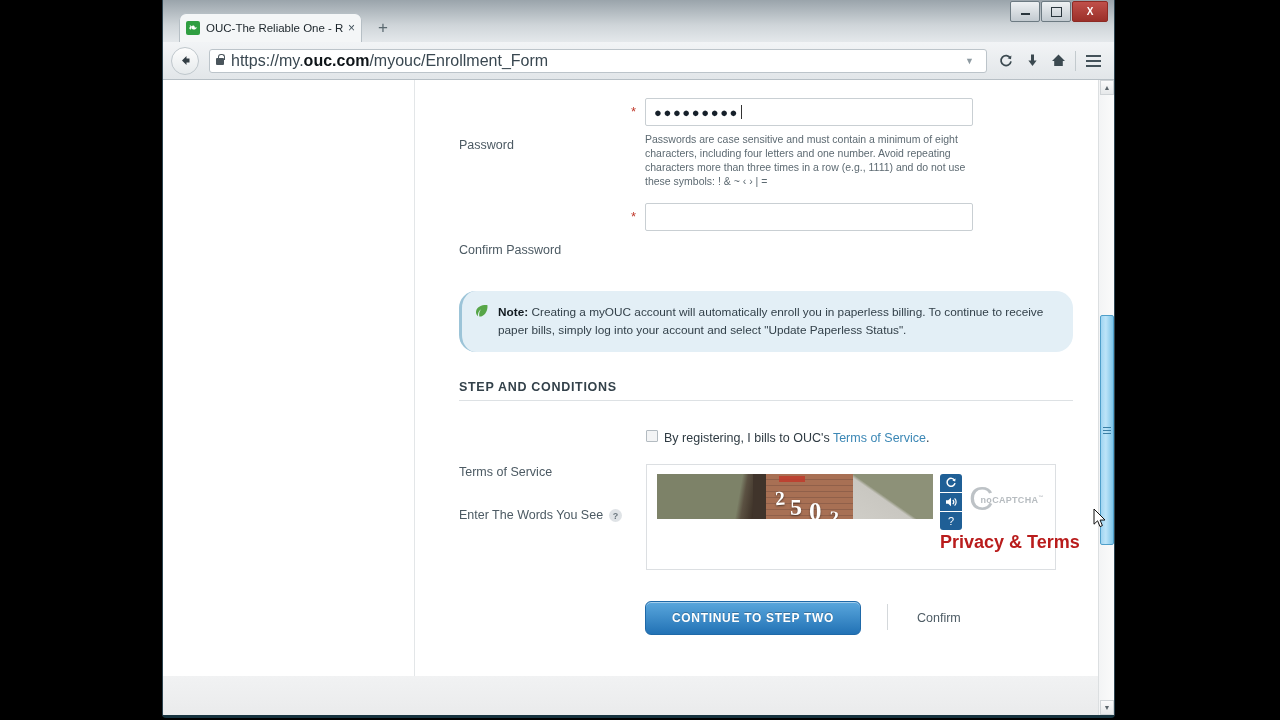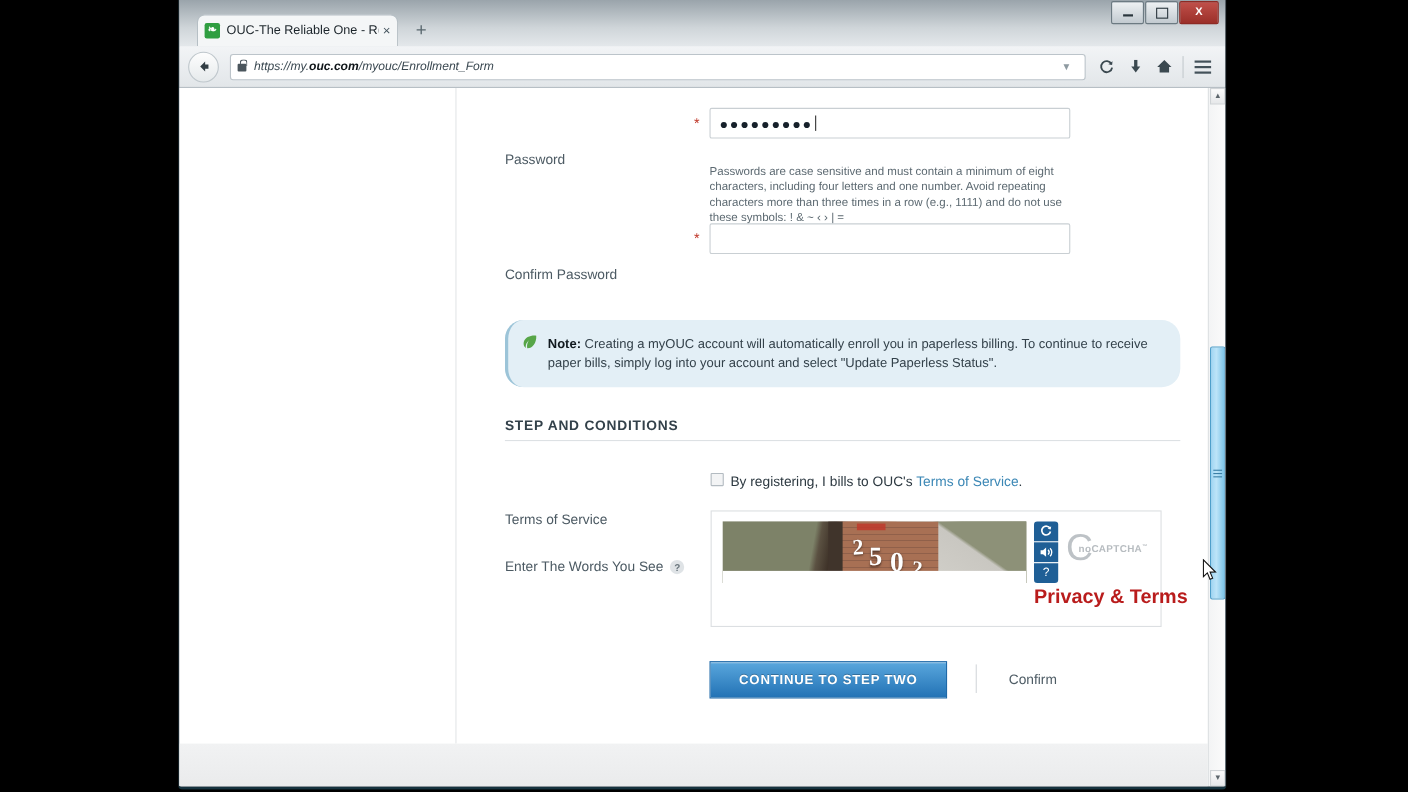--- a/index.html
+++ b/index.html
@@ -79,21 +79,21 @@
     display:flex;align-items:center;padding:0 6px;box-sizing:border-box;
   }
   .lock{
     width:8px;height:7px;background:#4a555c;border-radius:1px;position:relative;
     margin-right:7px;flex:0 0 auto;margin-top:2px;
   }
   .lock:before{
     content:"";position:absolute;left:1.5px;top:-4px;width:5px;height:5px;
     border:1.5px solid #4a555c;border-bottom:none;border-radius:3px 3px 0 0;
   }
-  .urltext{font-size:11px;color:#394750;white-space:nowrap;font-style:italic;}
+  .urltext{font-size:16px;color:#394750;white-space:nowrap;}
   .urltext b{color:#0e1418;font-weight:bold;}
   .urlcaret{margin-left:auto;color:#8e9aa1;font-size:9px;padding-right:6px;}
   .navicon{width:26px;height:26px;display:flex;align-items:center;justify-content:center;
     color:#44525a;font-size:15px;flex:0 0 auto;cursor:pointer;}
   .hamb{display:flex;flex-direction:column;gap:3px;cursor:pointer;}
   .hamb i{display:block;width:15px;height:2px;background:#44525a;}
   .navsep{width:1px;height:20px;background:#c3cace;margin:0 4px;flex:0 0 auto;}
   
   .viewport{
     position:absolute;left:0;top:80px;right:0;bottom:0;background:#fff;overflow:hidden;
@@ -214,21 +214,21 @@
     border:1px solid #4a4a4a;border-radius:3px;background:#fff;
     box-sizing:border-box;display:flex;align-items:center;padding:0 8px;
     font-size:12px;color:#8b949a;
   }
   .privlink{
     position:absolute;left:293px;top:67px;font-size:18px;
     color:#b91c1c;font-weight:bold;cursor:pointer;white-space:nowrap;
   }
   
   .primary{
-    position:absolute;width:214px;height:32px;border-radius:0;
+    position:absolute;width:214px;height:32px;border-radius:6px;
     background:linear-gradient(#5aa7dd,#2272b5);
     border:1px solid #1f69a8;
     box-shadow:inset 0 1px 0 rgba(255,255,255,.45);
     color:#fff;font-size:12px;font-weight:bold;letter-spacing:.7px;
     display:flex;align-items:center;justify-content:center;cursor:pointer;
     text-shadow:0 -1px 0 rgba(0,0,0,.25);
   }
   .btnsep{position:absolute;width:1px;height:26px;background:#d4d8db;}
   .cancel{
     position:absolute;font-size:12.5px;color:#4e5c65;cursor:pointer;
@@ -333,21 +333,21 @@
 
         <div class="formarea">
 
           <div class="row">
             <span class="flabel" style="left:0;top:26px;">Password</span>
             <span class="req" style="left:172px;top:24px;">*</span>
             <div class="tinput" style="left:186px;top:18px;width:328px;height:28px;">
               <span class="dots">●●●●●●●●●</span>
                 <span class="caret"></span>
             </div>
-            <div class="helptext" style="left:186px;top:70px;">Passwords are case sensitive and must contain a minimum of eight characters, including four letters and one number. Avoid repeating characters more than three times in a row (e.g., 1111) and do not use these symbols: ! &amp; ~ ‹ › | =</div>
+            <div class="helptext" style="left:186px;top:53px;">Passwords are case sensitive and must contain a minimum of eight characters, including four letters and one number. Avoid repeating characters more than three times in a row (e.g., 1111) and do not use these symbols: ! &amp; ~ ‹ › | =</div>
           </div>
 
           <div class="row">
             <span class="flabel" style="left:0;top:131px;">Confirm Password</span>
             <span class="req" style="left:172px;top:129px;">*</span>
             <div class="tinput" style="left:186px;top:123px;width:328px;height:28px;">
               <span></span>
             </div>
           </div>
 

